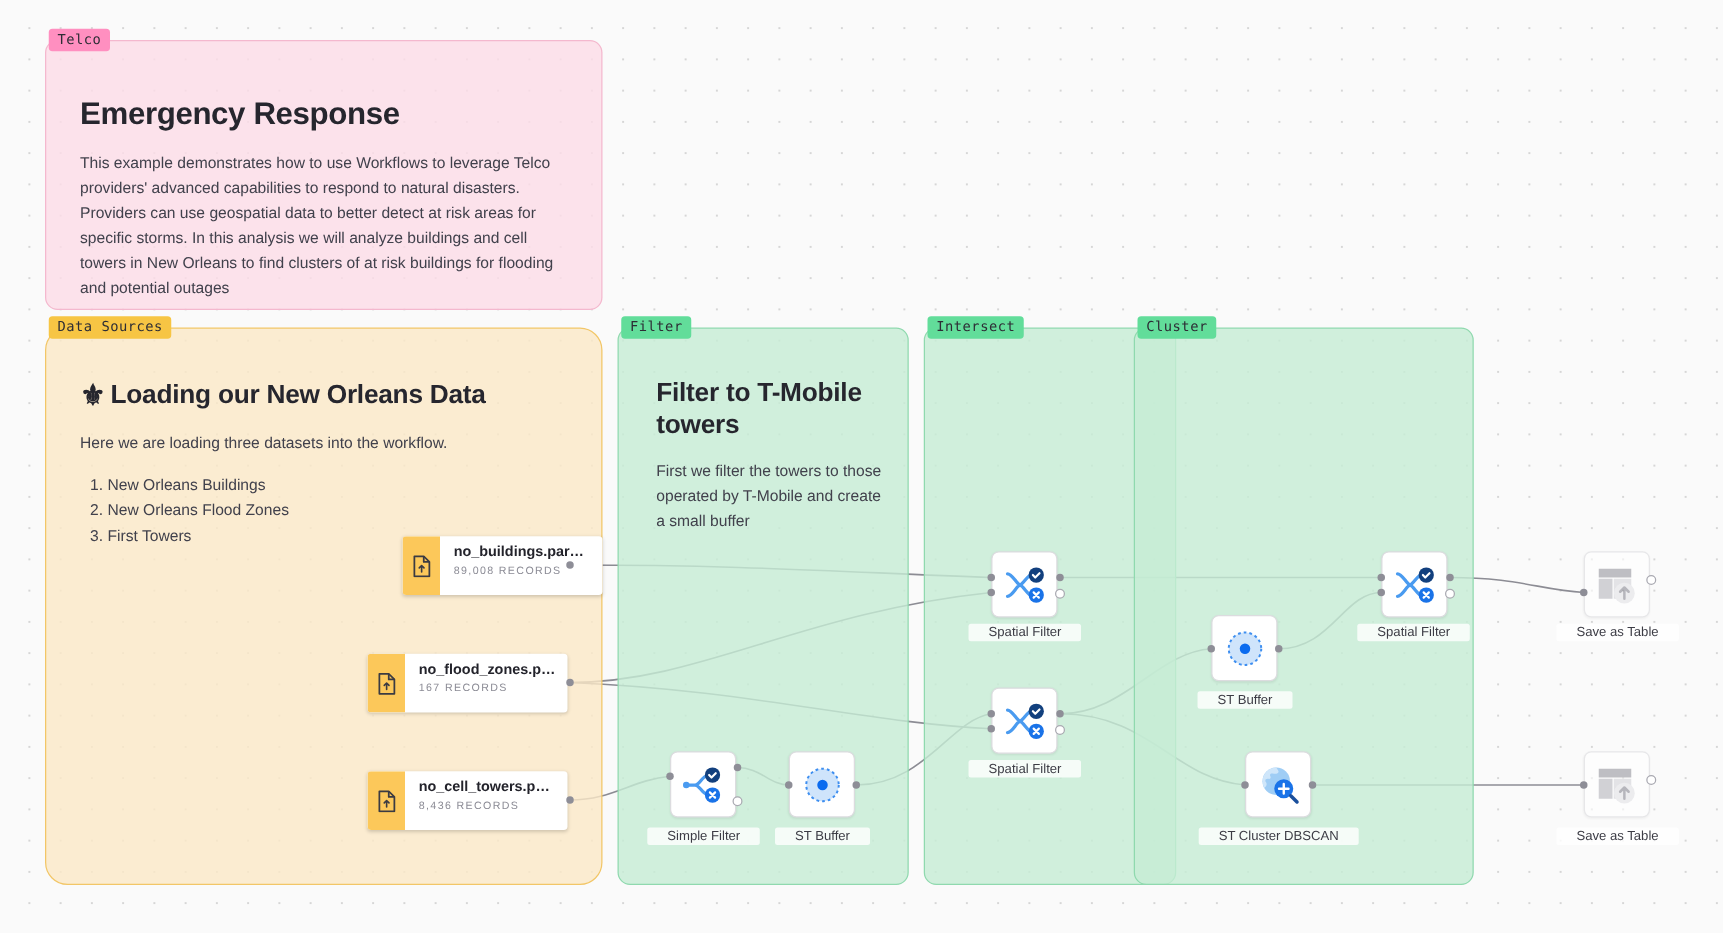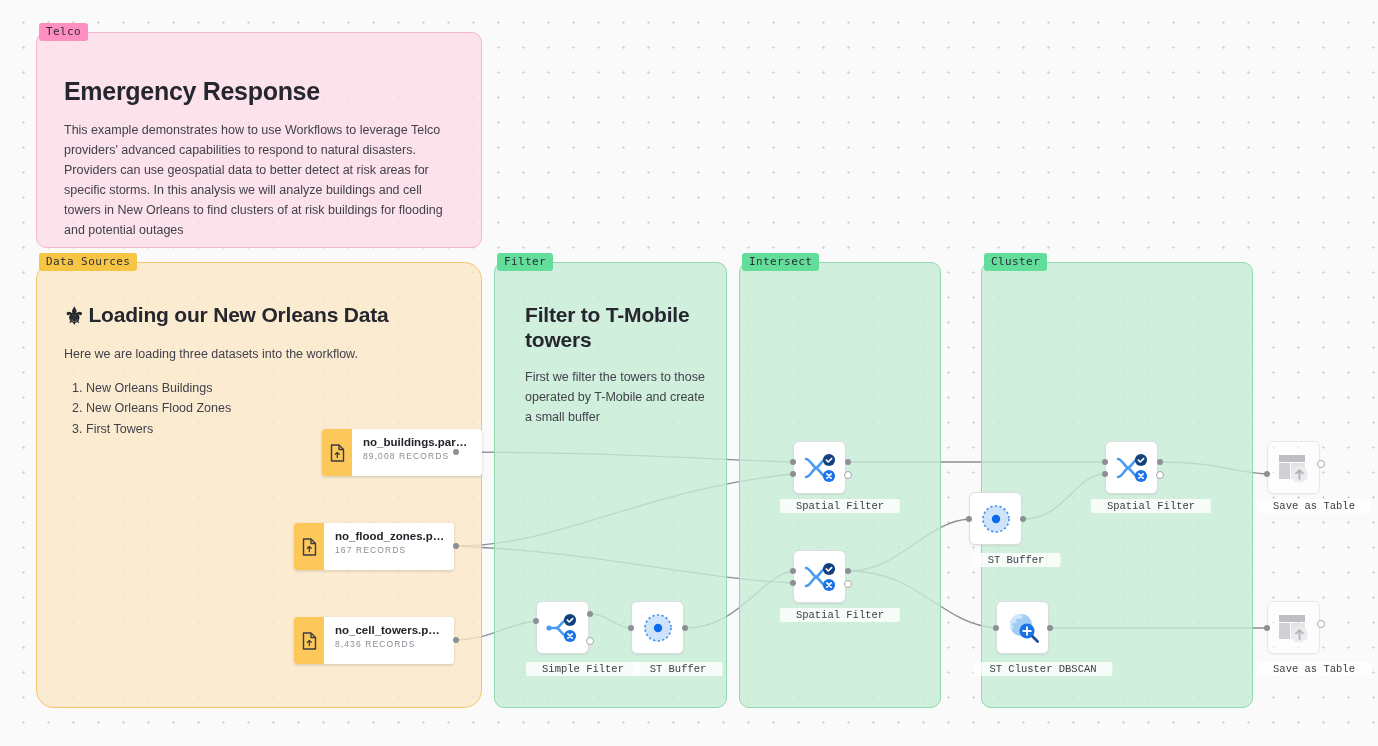--- a/index.html
+++ b/index.html
@@ -118,29 +118,28 @@
     background: #fff;
     border: 1px solid #dcdcdf;
     border-radius: 6px;
     display: flex; align-items: center; justify-content: center;
     box-shadow: 0 1px 2px rgba(0,0,0,.07);
   }
   .node.dim { opacity: .62; }
 
   .node-label {
     position: absolute;
-    font-family: Liberation Mono, monospace;
+    font-family: Liberation Sans, sans-serif;
     font-size: 10.5px;
     color: #3c3c45;
     background: #ffffffcc;
     padding: 1px 16px;
     border-radius: 2px;
     white-space: nowrap;
     transform: translateX(-50%);
-    margin-left: 20px;
   }
 
   .port {
     position: absolute;
     width: 6px; height: 6px;
     border-radius: 50%;
     background: #8e8e97;
     transform: translate(-50%,-50%);
   }
   .port.out-open {
@@ -212,21 +211,21 @@
     <div class="note" style="left:30px; top:40px; width:180px;">
       <h2>Filter to T-Mobile towers</h2>
       <p>First we filter the towers to those operated by T-Mobile and create a small buffer</p>
     </div>
   </div>
 
   <div class="group group-green" style="left:739px; top:262px; width:202px; height:446px;">
     <span class="group-badge badge-green">Intersect</span>
   </div>
 
-  <div class="group group-green" style="left:981px; top:262px; width:272px; height:446px;">
+  <div class="group group-green" style="left:907px; top:262px; width:272px; height:446px;">
     <span class="group-badge badge-green">Cluster</span>
   </div>
 
   <div class="ds-card" style="left:294px; top:429px;margin-left:28px;">
     <div class="ds-strip">
       <svg width="15" height="18" viewBox="0 0 15 18">
           <path d="M1.5 1h7.5l4.5 4.5V17H1.5z" fill="none" stroke="#3b3b42" stroke-width="1.4" stroke-linejoin="round"></path>
           <path d="M9 1v4.5h4.5" fill="none" stroke="#3b3b42" stroke-width="1.4" stroke-linejoin="round"></path>
           <path d="M7.3 13.6V8.4m0 0L5.4 10.3M7.3 8.4l1.9 1.9" fill="none" stroke="#3b3b42" stroke-width="1.3" stroke-linecap="round" stroke-linejoin="round"></path>
         </svg>

